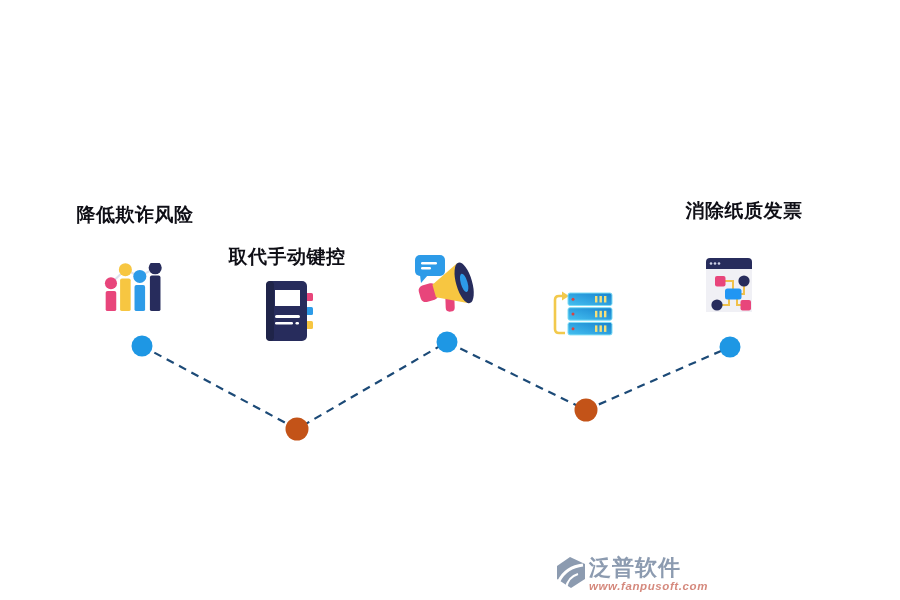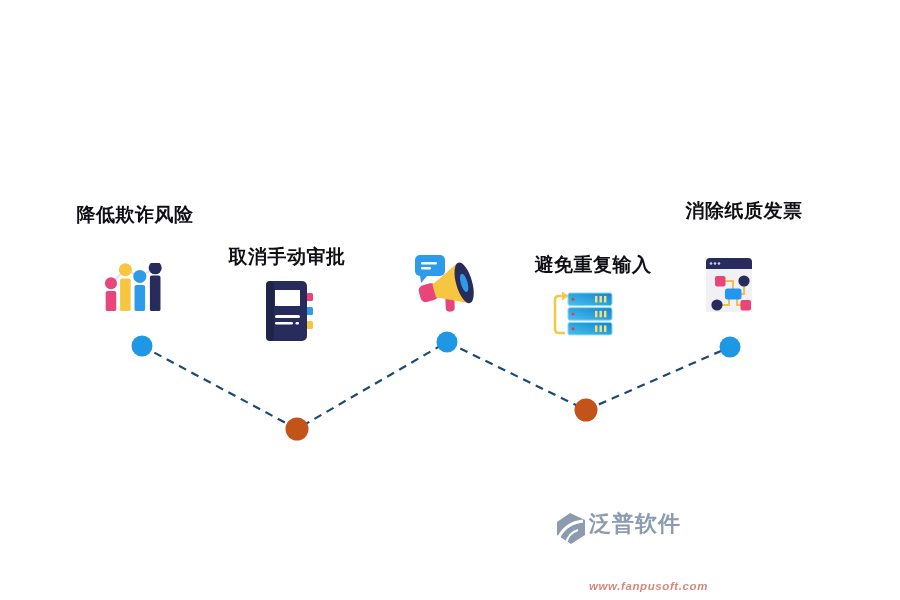--- a/index.html
+++ b/index.html
@@ -27,21 +27,21 @@
     letter-spacing: 0.5px;
   }
   .item-icon { position: absolute; }
   .watermark {
     position: absolute;
     right: 8px; bottom: 8px;
     display: flex;
     align-items: flex-start;
     gap: 3px;
   }
-  .wm-text { display: flex; flex-direction: column; align-items: flex-start; line-height: 1; gap: 44px; }
+  .wm-text { display: flex; flex-direction: column; align-items: flex-start; line-height: 1; }
   .wm-brand {
     font-size: 22px;
     font-weight: bold;
     color: #8c9bb0;
     letter-spacing: 1px;
   }
   .wm-url {
     font-size: 11.5px;
     font-weight: bold;
     color: #d5897d;
@@ -70,21 +70,21 @@
     <rect x="1.5" y="29" width="11" height="21" rx="2" fill="#E8457B"></rect>
     <circle cx="7" cy="21" r="6.3" fill="#E8457B"></circle>
     <rect x="16.5" y="16" width="11" height="34" rx="2" fill="#F7C641"></rect>
     <circle cx="22" cy="7" r="6.8" fill="#F7C641"></circle>
     <rect x="31.5" y="23" width="11" height="27" rx="2" fill="#2D9BE8"></rect>
     <circle cx="37" cy="14" r="6.8" fill="#2D9BE8"></circle>
     <rect x="47.5" y="13" width="11" height="37" rx="2" fill="#272C5C"></rect>
     <circle cx="53" cy="5" r="6.8" fill="#272C5C"></circle>
   </svg>
 
-  <div class="item-label" style="left:287px; top:244px;">取消手动审批</div>
+  <div class="item-label" style="left:287px; top:244px;">取代手动键控</div>
   <svg class="item-icon" style="left:264px; top:280px;" width="50" height="62" viewBox="0 0 50 62">
     <rect x="42" y="13" width="7" height="8" rx="1.5" fill="#E8457B"></rect>
     <rect x="42" y="27" width="7" height="8" rx="1.5" fill="#2D9BE8"></rect>
     <rect x="42" y="41" width="7" height="8" rx="1.5" fill="#F7C641"></rect>
     <rect x="2" y="1" width="41" height="60" rx="5" fill="#272C5C"></rect>
     <rect x="2" y="1" width="8" height="60" rx="4" fill="#1F2449"></rect>
     <rect x="11" y="10" width="25" height="16" fill="#ffffff"></rect>
     <rect x="11" y="35" width="25" height="3" rx="1.5" fill="#ffffff"></rect>
     <rect x="11" y="42" width="18" height="2.4" rx="1.2" fill="#ffffff"></rect>
     <rect x="31.5" y="42" width="3.5" height="2.4" rx="1.2" fill="#ffffff"></rect>
@@ -97,21 +97,20 @@
       <polygon points="24,26 54,12 54,54 24,39" fill="#F7C641"></polygon>
       <ellipse cx="55" cy="33" rx="8" ry="21" fill="#272C5C"></ellipse>
       <ellipse cx="55" cy="33" rx="3.4" ry="9.5" fill="#2D9BE8"></ellipse>
     </g>
     <rect x="5" y="1" width="30" height="21" rx="5" fill="#2D9BE8"></rect>
     <polygon points="10,21 18,21 11,29" fill="#2D9BE8"></polygon>
     <rect x="11" y="8" width="16" height="2.4" rx="1.2" fill="#ffffff"></rect>
     <rect x="11" y="13" width="10" height="2.4" rx="1.2" fill="#ffffff"></rect>
   </svg>
 
-  <div class="item-label" style="left:593px; top:252px;">避免重复输入</div>
   <svg class="item-icon" style="left:552px; top:289px;" width="62" height="50" viewBox="0 0 62 50">
     <defs>
       <linearGradient id="srv" x1="0" y1="1" x2="1" y2="0">
         <stop offset="0" stop-color="#45C0F0"></stop>
         <stop offset="1" stop-color="#1782CE"></stop>
       </linearGradient>
     </defs>
     <path d="M 13,44 L 7,44 Q 3,44 3,40 L 3,11 Q 3,7 7,7 L 10,7" fill="none" stroke="#F2C94C" stroke-width="2.6"></path>
     <polygon points="10,2.5 17,7 10,11.5" fill="#F2C94C"></polygon>
     <g>

